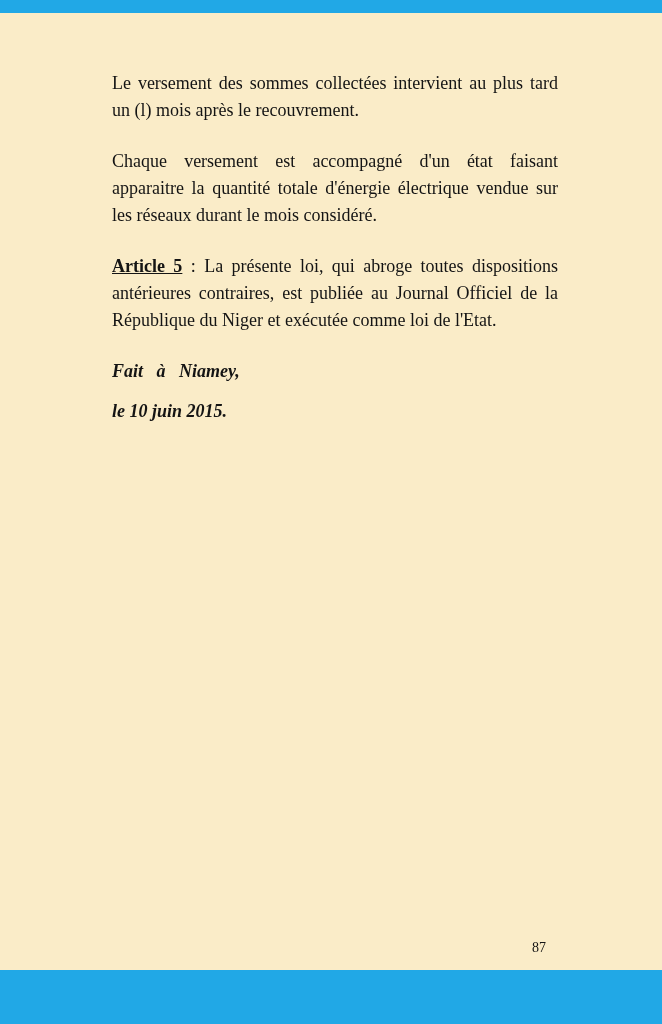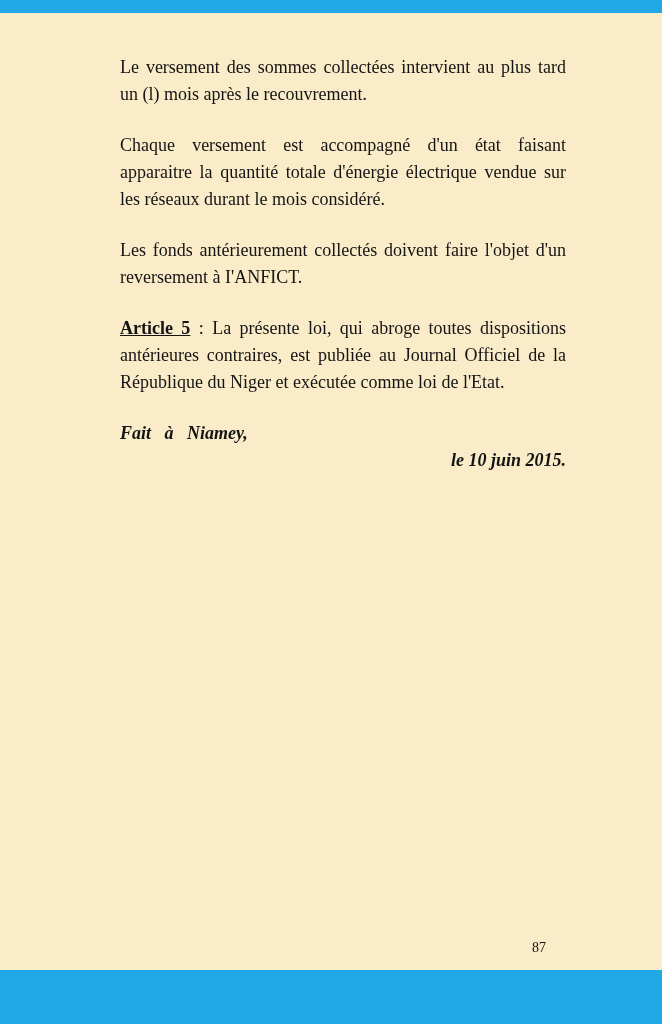--- a/index.html
+++ b/index.html
@@ -25,23 +25,23 @@
     top: 0;
     height: 13px;
   }
   .bar-bottom {
     bottom: 0;
     height: 54px;
   }
   .content {
     position: absolute;
     top: 0;
-    left: 120px;
+    left: 112px;
     width: 446px;
-    padding-top: 54px;
+    padding-top: 70px;
   }
   .para {
     margin: 0 0 24px 0;
     font-size: 18px;
     line-height: 27px;
     text-align: justify;
   }
   .article-label {
     font-weight: bold;
     text-decoration: underline;
@@ -50,21 +50,22 @@
     margin-top: 24px;
     font-size: 18px;
     line-height: 27px;
     font-weight: bold;
     font-style: italic;
   }
   .sig-line1 {
     word-spacing: 9px;
   }
   .sig-line2 {
-    text-align: right;
+    text-align: left;
+    margin-top: 13px;
   }
   .page-number {
     position: absolute;
     top: 934px;
     right: 116px;
     font-size: 14px;
     line-height: 27px;
   }
 </style>
 </head>
@@ -73,21 +74,20 @@
 <div class="page">
 
   <div class="bar bar-top"></div>
 
   <div class="content">
 
     <p class="para">Le versement des sommes collectées intervient au plus tard un (l) mois après le recouvrement.</p>
 
     <p class="para">Chaque versement est accompagné d'un état faisant apparaitre la quantité totale d'énergie électrique vendue sur les réseaux durant le mois considéré.</p>
 
-    <p class="para">Les fonds antérieurement collectés doivent faire l'objet d'un reversement à I'ANFICT.</p>
 
 
     <p class="para"><span class="article-label">Article 5</span><span> : </span><span>La présente loi, qui abroge toutes dispositions antérieures contraires, est publiée au Journal Officiel de la République du Niger et exécutée comme loi de l'Etat.</span></p>
 
     <div class="signature">
       <div class="sig-line1">Fait à Niamey,</div>
       <div class="sig-line2">le 10 juin 2015.</div>
     </div>
 
   </div>

